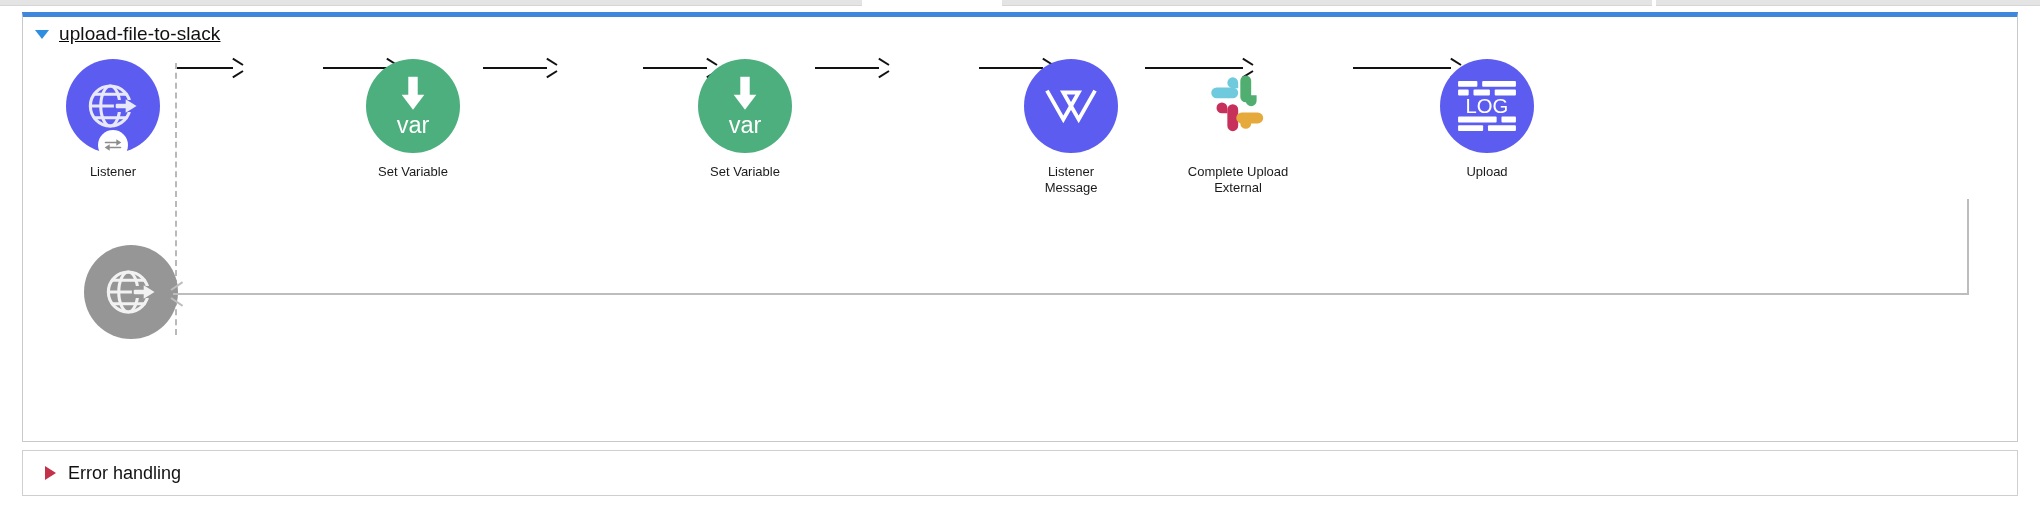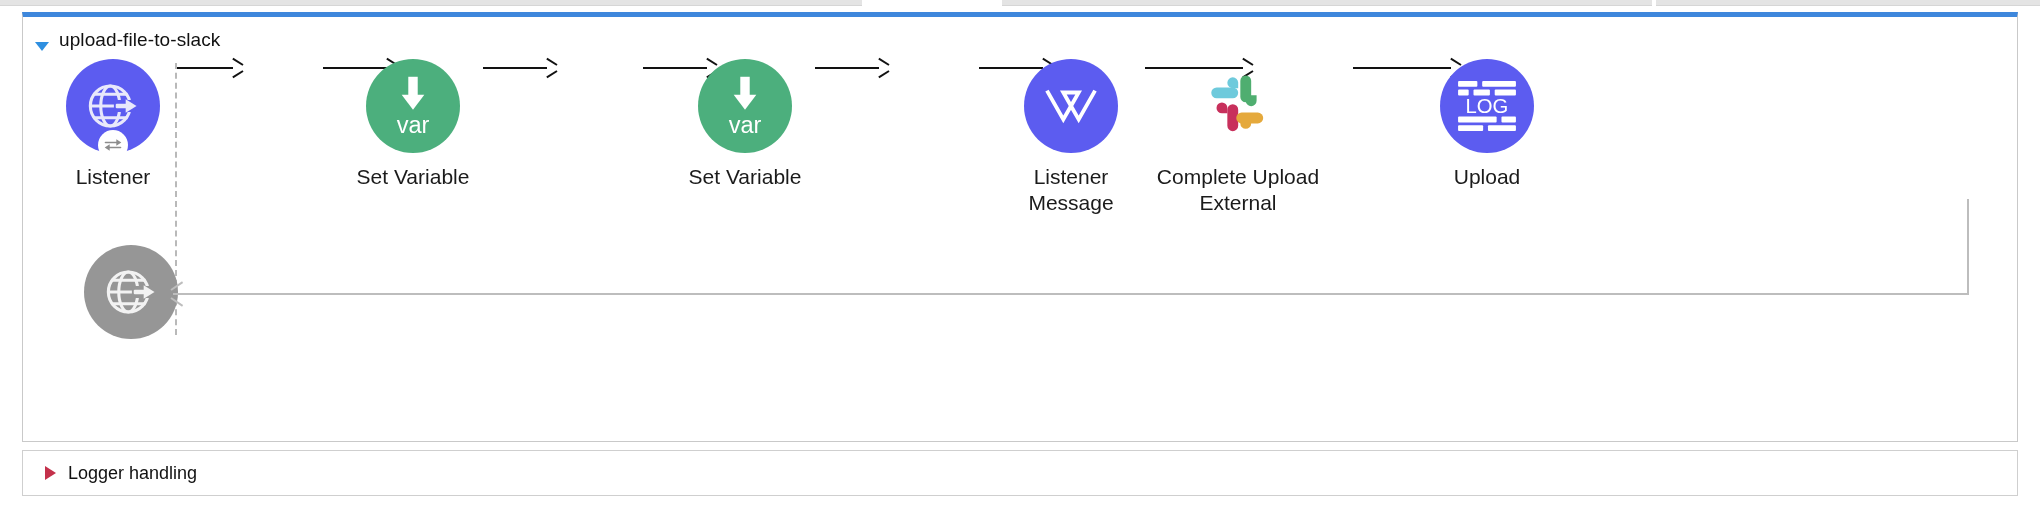--- a/index.html
+++ b/index.html
@@ -39,22 +39,23 @@
     width: 1996px; height: 430px;
     background: #ffffff;
     border: 1px solid #c9c9c9;
     border-top: 5px solid #3E87DC;
   }
 
   .flow-header {
     position: absolute;
     left: 0; top: 0;
     height: 34px; width: 100%;
-    display: flex; align-items: flex-end;
+    display: flex; align-items: center;
     padding-left: 12px;
+    text-decoration: underline;
   }
   .tri-down {
     width: 0; height: 0;
     border-left: 7px solid transparent;
     border-right: 7px solid transparent;
     border-top: 9px solid #2E8FE0;
     margin-right: 10px;
     cursor: pointer;
   }
   .flow-title {
@@ -91,21 +92,21 @@
     width: 94px; height: 94px;
     border-radius: 50%;
     display: flex; align-items: center; justify-content: center;
     position: relative;
     flex: none;
   }
   .circle.bare { background: transparent; }
 
   .node-label {
     margin-top: 11px;
-    font-size: 21px;
+    font-size: 13px;
     color: #1b1b1b;
     text-align: center;
     line-height: 1.25;
     white-space: pre-line;
   }
 
   
   .arrow {
     position: absolute;
     top: 44px;
@@ -400,16 +401,16 @@
     </div>
 
     <div class="return-riser"></div>
     <div class="return-path"></div>
     <div class="return-head"></div>
 
   </div>
 
   <div class="error-bar">
     <div class="tri-right"></div>
-    <div class="error-label">Logger handling</div>
+    <div class="error-label">Error handling</div>
   </div>
 
 </div>
 
 </body></html>

